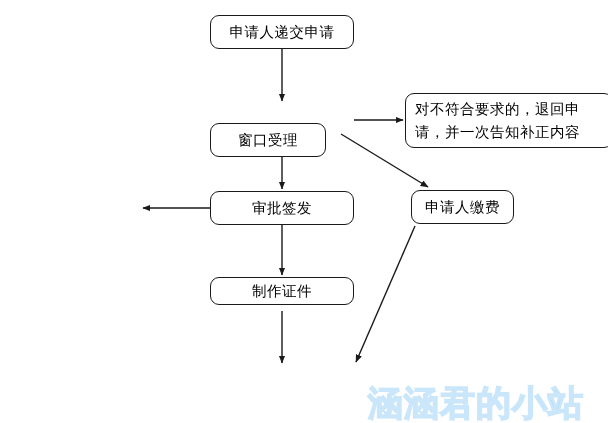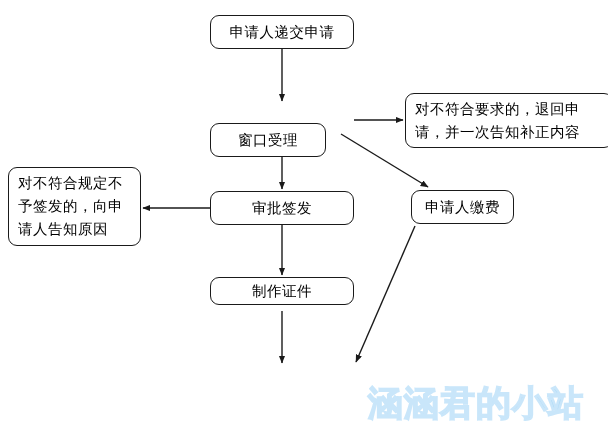--- a/index.html
+++ b/index.html
@@ -101,25 +101,20 @@
 
   <div class="node" style="left:210px; top:103px; width:116px; height:34px;margin-top:20px;">
     <span class="node-text">窗口受理</span>
   </div>
 
   <div class="node multiline" style="left:405px; top:93px; width:208px; height:55px;">
     <span class="node-text">对不符合要求的，退回申
 请，并一次告知补正内容</span>
   </div>
 
-  <div class="node multiline" style="left:8px; top:167px; width:133px; height:79px;">
-    <span class="node-text">对不符合规定不
-予签发的，向申
-请人告知原因</span>
-  </div>
 
   <div class="node" style="left:411px; top:190px; width:103px; height:34px;">
     <span class="node-text">申请人缴费</span>
   </div>
 
   <div class="node" style="left:210px; top:191px; width:144px; height:34px;">
     <span class="node-text">审批签发</span>
   </div>
 
   <div class="node" style="left:210px; top:277px; width:144px; height:28px;">

